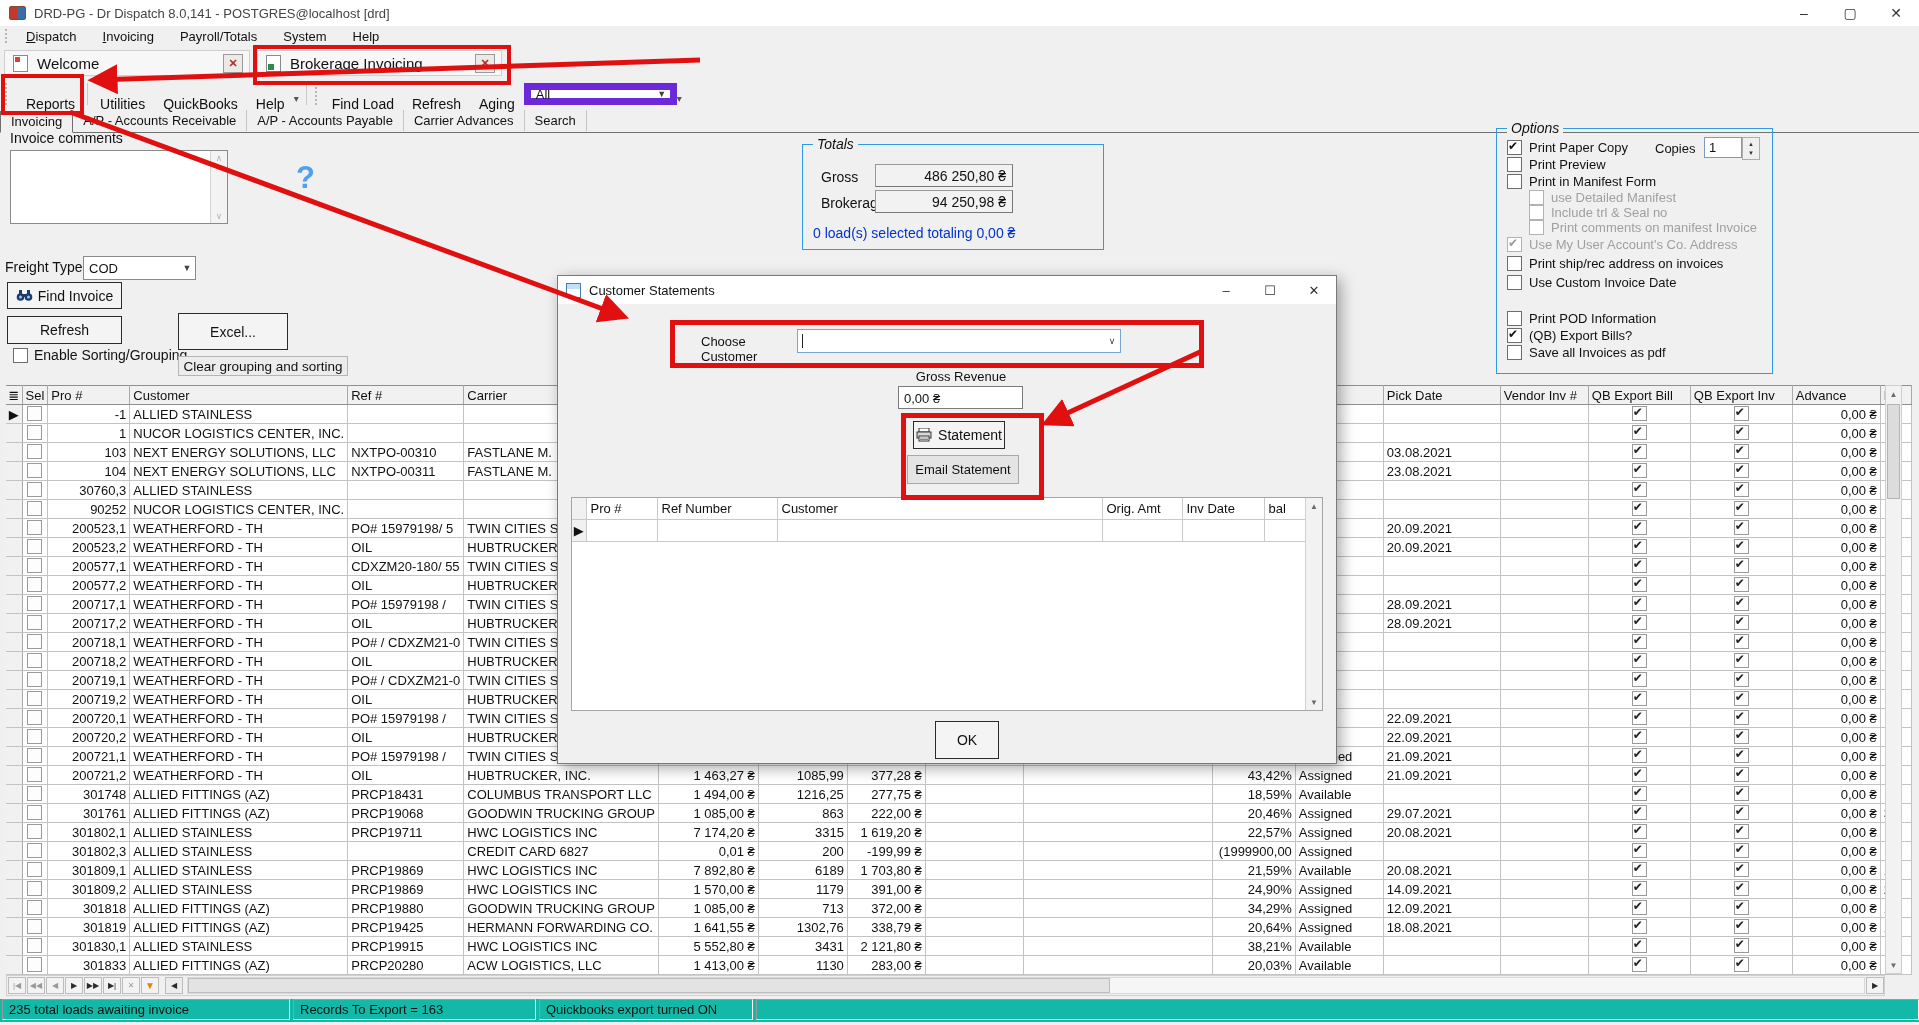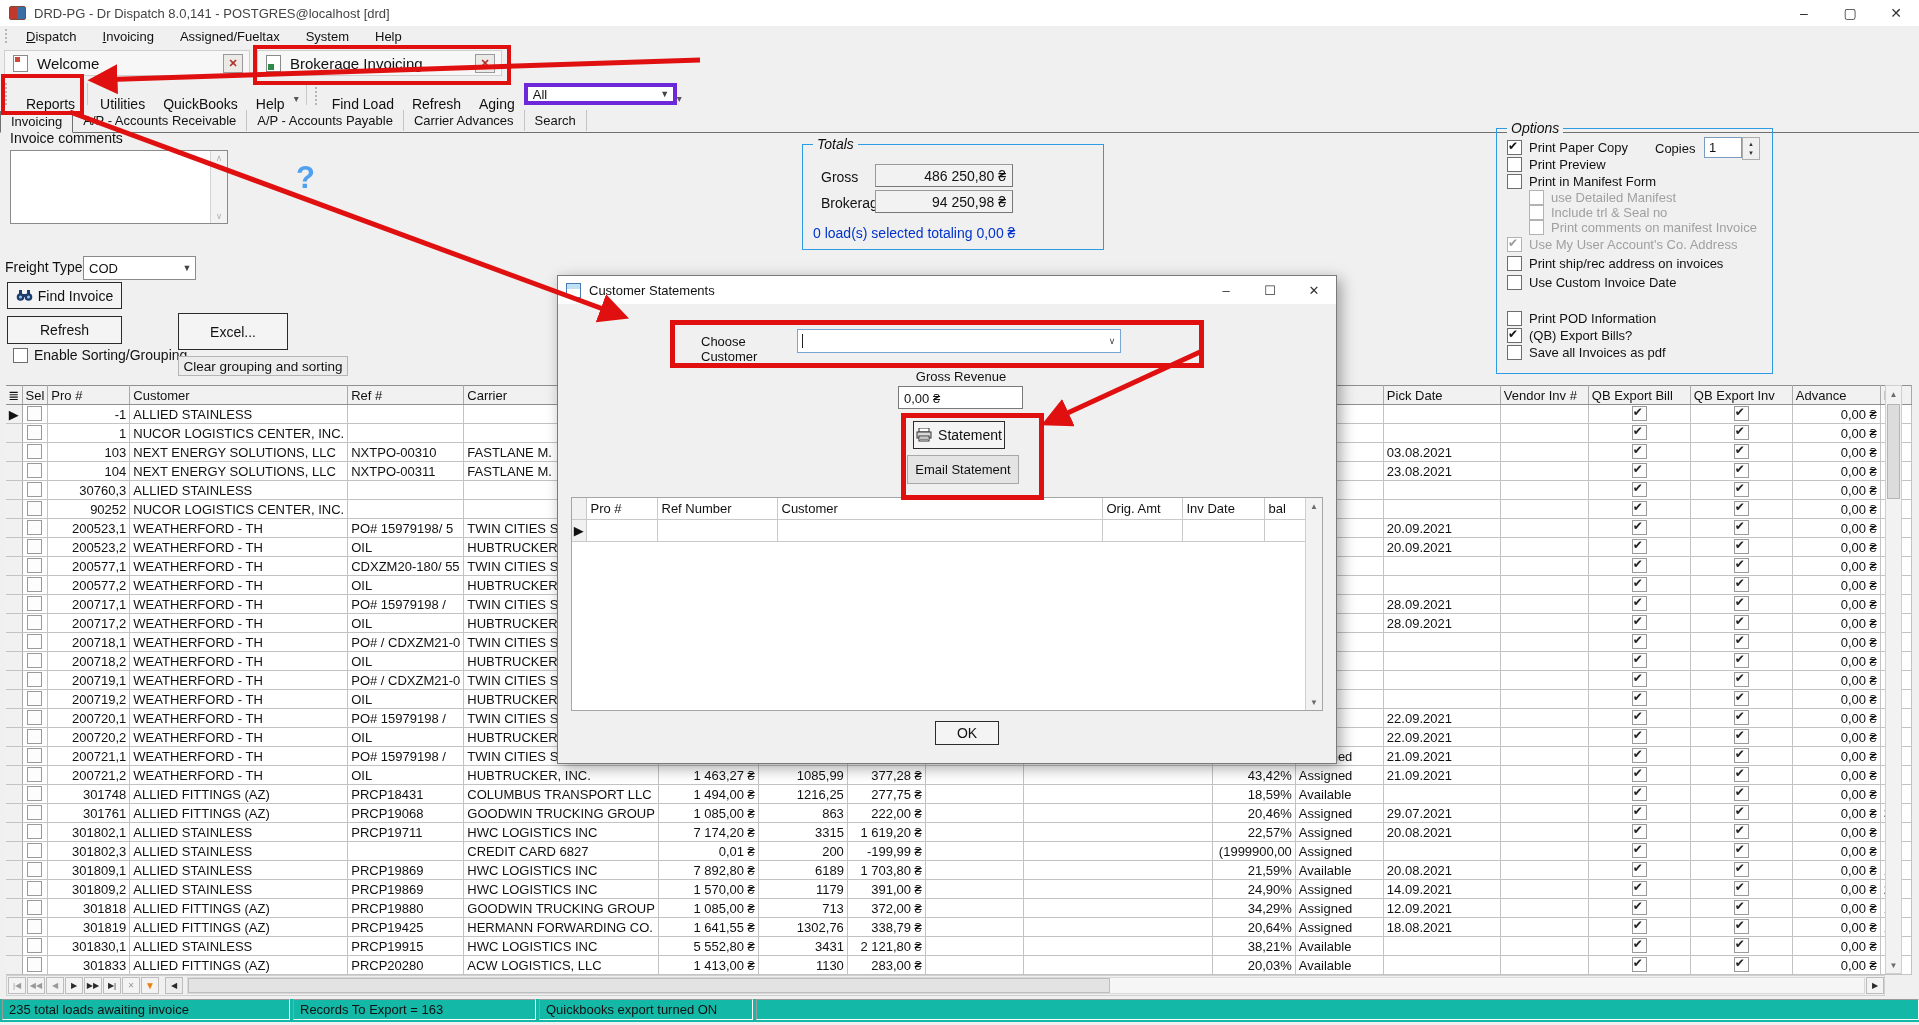--- a/index.html
+++ b/index.html
@@ -28,21 +28,21 @@
   .ic-brokerage::after{content:"";position:absolute;left:1px;bottom:1px;width:6px;height:6px;background:#2e8b4a;}
   .tablbl{padding-right:14px;}
   .tabclose{margin-left:auto;margin-right:6px;width:18px;height:17px;border:1px solid #9a9a9a;background:#eceae6;
             color:#b03028;font-size:11px;font-weight:bold;display:flex;align-items:center;justify-content:center;}
   
   #toolbar{position:absolute;left:0;top:78px;width:100%;height:32px;background:#f0f0f0;
            display:flex;align-items:center;}
   .tbtn{padding:0 9px;line-height:30px;font-size:14px;margin-top:20px;}
   .tsep{width:1px;height:22px;background:#c8c8c8;margin:0 3px;}
   .chev{font-size:10px;color:#555;margin:8px 4px 0 0;}
-  #aging-combo{width:153px;height:22px;background:#fff;border:4px solid #6d28d9;display:flex;align-items:center;box-sizing:border-box;}
+  #aging-combo{width:153px;height:22px;background:#fff;border:7px solid #6d28d9;display:flex;align-items:center;box-sizing:border-box;}
   #aging-combo .val{flex:1;padding-left:5px;}
   .combo-arrow{width:16px;height:100%;display:flex;align-items:center;justify-content:center;font-size:9px;color:#444;}
   
   #subtabrow{position:absolute;left:0;top:110px;width:100%;height:23px;border-bottom:1px solid #707070;box-sizing:border-box;}
   .subtab{display:inline-block;padding:0 10px;line-height:21px;border-right:1px solid #c4c4c4;}
   .subtab.active{border:1px solid #707070;border-bottom:1px solid #f0f0f0;background:#f0f0f0;position:relative;top:1px;line-height:20px;}
   
   #comments-label{position:absolute;left:10px;top:130px;font-size:14px;}
   #comments-box{position:absolute;left:10px;top:150px;width:216px;height:72px;background:#fff;border:1px solid #8a8a8a;}
   .vscr{position:absolute;right:0;top:0;width:16px;height:100%;background:#f3f3f3;border-left:1px solid #d5d5d5;}
@@ -123,21 +123,21 @@
   #dlg-gr-input{position:absolute;left:340px;top:110px;width:125px;height:23px;background:#fff;border:1px solid #7a7a7a;
                 line-height:23px;padding-left:5px;box-sizing:border-box;}
   #dlg-statement-btn{position:absolute;left:355px;top:145px;width:92px;height:28px;gap:6px;}
   #dlg-email-btn{position:absolute;left:349px;top:179px;width:112px;height:29px;background:#e4e4e4;border:1px solid #a8a8a8;
                  display:flex;align-items:center;justify-content:center;box-sizing:border-box;}
   #dlg-list{position:absolute;left:13px;top:221px;width:752px;height:214px;background:#fff;border:1px solid #a5a5a5;box-sizing:border-box;}
   #dlg-table{border-collapse:collapse;table-layout:fixed;}
   #dlg-table th,#dlg-table td{border-right:1px solid #c9c9c9;border-bottom:1px solid #c9c9c9;height:21px;padding:0 4px;
                               font-weight:normal;text-align:left;font-size:13px;overflow:hidden;white-space:nowrap;}
   #dlg-table th.mk,#dlg-table td.mk{background:#f1f1f1;padding:0;text-align:center;}
-  #dlg-ok-btn{position:absolute;left:377px;top:445px;width:64px;height:24px;}
+  #dlg-ok-btn{position:absolute;left:377px;top:445px;width:64px;height:38px;}
   
   .annbox{position:absolute;border:4px solid #e01010;z-index:120;pointer-events:none;}
   .annbox.thick{border-width:5px;}
   #annsvg{position:absolute;left:0;top:0;width:1919px;height:1025px;z-index:110;pointer-events:none;}
   #qmark{position:absolute;left:296px;top:160px;font-size:31px;font-weight:bold;color:#51a0f0;z-index:5;}
 </style>
 </head>
 <body>
 
 <div id="root">
@@ -149,21 +149,21 @@
       <span class="winbtn">–</span>
       <span class="winbtn">▢</span>
       <span class="winbtn">✕</span>
     </div>
   </div>
 
   <div id="menubar">
       <div class="grip"></div>
       <span class="menuitem"><u>D</u>ispatch</span>
       <span class="menuitem"><u>I</u>nvoicing</span>
-      <span class="menuitem">Assigned/Fueltax</span>
+      <span class="menuitem">Payroll/Totals</span>
       <span class="menuitem">System</span>
       <span class="menuitem">Help</span>
     </div>
 
   <div id="tabrow">
       <div class="doctab" style="left: 4px; width: 246px;">
         <span class="tabicon ic-welcome"></span>
         <span class="tablbl">Welcome</span>
         <span class="tabclose">✕</span>
       </div>

